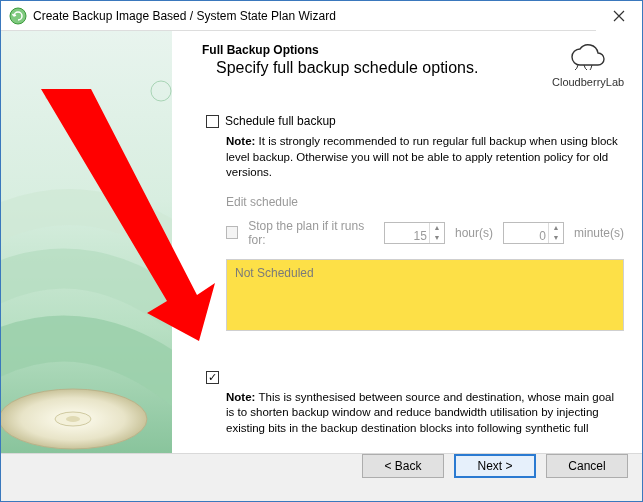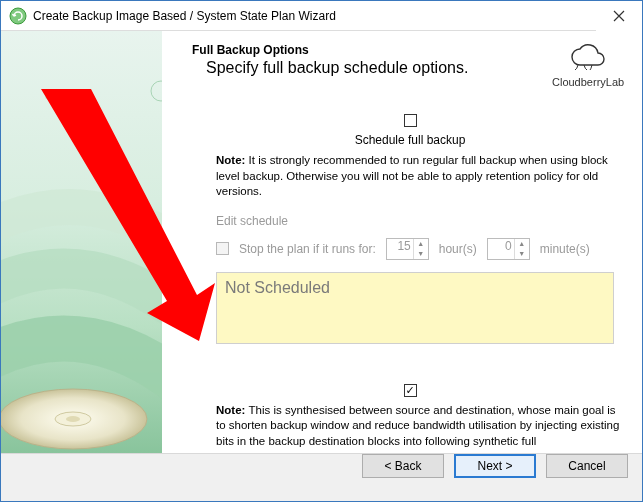--- a/index.html
+++ b/index.html
@@ -13,34 +13,34 @@
   .side-art { width: 178px; background: linear-gradient(180deg, #e8f4ee 0%, #d8eee0 40%, #b9e0c4 70%, #89c49c 100%); position: relative; overflow: hidden; }
   .side-art svg { position: absolute; }
   .content { flex: 1; padding: 12px 18px 8px 18px; position: relative; }
   .header-row { display: flex; align-items: flex-start; }
   .header-text { flex: 1; }
   .header-title { font-weight: bold; font-size: 12px; margin-left: 12px; }
   .header-sub { font-size: 16px; margin-left: 26px; margin-top: 2px; color: #000; }
   .brand { width: 72px; text-align: center; }
   .brand-label { font-size: 11px; color: #333; margin-top: 2px; }
   .section { margin-top: 26px; margin-left: 16px; margin-right: 0; }
-  .chk-row { display: flex; align-items: center; gap: 6px; flex-direction: column; }
+  .chk-row { display: flex; align-items: center; gap: 6px; }
   .chk { width: 13px; height: 13px; border: 1px solid #333; background: #fff; display: inline-flex; align-items: center; justify-content: center; }
   .chk.checked::after { content: "✓"; font-size: 11px; line-height: 11px; color: #000; }
   .chk.disabled { border-color: #b8b8b8; background: #f4f4f4; }
   .note { margin: 6px 0 0 20px; font-size: 11.5px; line-height: 1.35; }
   .note b { font-weight: bold; }
   .disabled-text { color: #9a9a9a; }
   .edit-sched { margin: 14px 0 0 20px; }
   .stop-row { display: flex; align-items: center; gap: 10px; margin: 10px 0 0 20px; }
-  .spinner { display: inline-flex; align-items: flex-start; border: 1px solid #bcbcbc; height: 22px; background: #fff; }
+  .spinner { display: inline-flex; align-items: flex-end; border: 1px solid #bcbcbc; height: 22px; background: #fff; padding-left: 18px; }
   .spinner input { width: 26px; border: none; outline: none; text-align: right; font-size: 12px; padding: 0 2px; color: #9a9a9a; background: #fff; }
   .spinner .btns { display: flex; flex-direction: column; border-left: 1px solid #dcdcdc; }
   .spinner .btns div { width: 14px; height: 10px; font-size: 7px; display: flex; align-items: center; justify-content: center; color: #888; }
-  .sched-box { margin: 12px 10px 0 20px; border: 1px solid #cfcfcf; background: #fef9c3; height: 72px; padding: 6px 8px; color: #7a7a7a; font-size: 16px; width: 398px; }
+  .sched-box { margin: 12px 0 0 20px; border: 1px solid #cfcfcf; background: #fde047; height: 72px; padding: 6px 8px; color: #7a7a7a; font-size: 12px; width: 398px; }
   .synth-section { margin-top: 40px; margin-left: 16px; }
   .footer { height: 48px; border-top: 1px solid #d9d9d9; display: flex; align-items: flex-start; justify-content: flex-end; gap: 10px; padding: 0 14px; background: #f0f0f0; }
   .btn { min-width: 82px; height: 24px; border: 1px solid #adadad; background: #e1e1e1; font-size: 12px; display: inline-flex; align-items: center; justify-content: center; }
   .btn.primary { border: 2px solid #2a7ad1; background: #e6f0fb; min-width: 82px; height: 24px; }
   .arrow-overlay { position: absolute; left: 0; top: 88px; pointer-events: none; z-index: 5; }
 </style>
 </head>
 <body>
 
 <div class="window">

